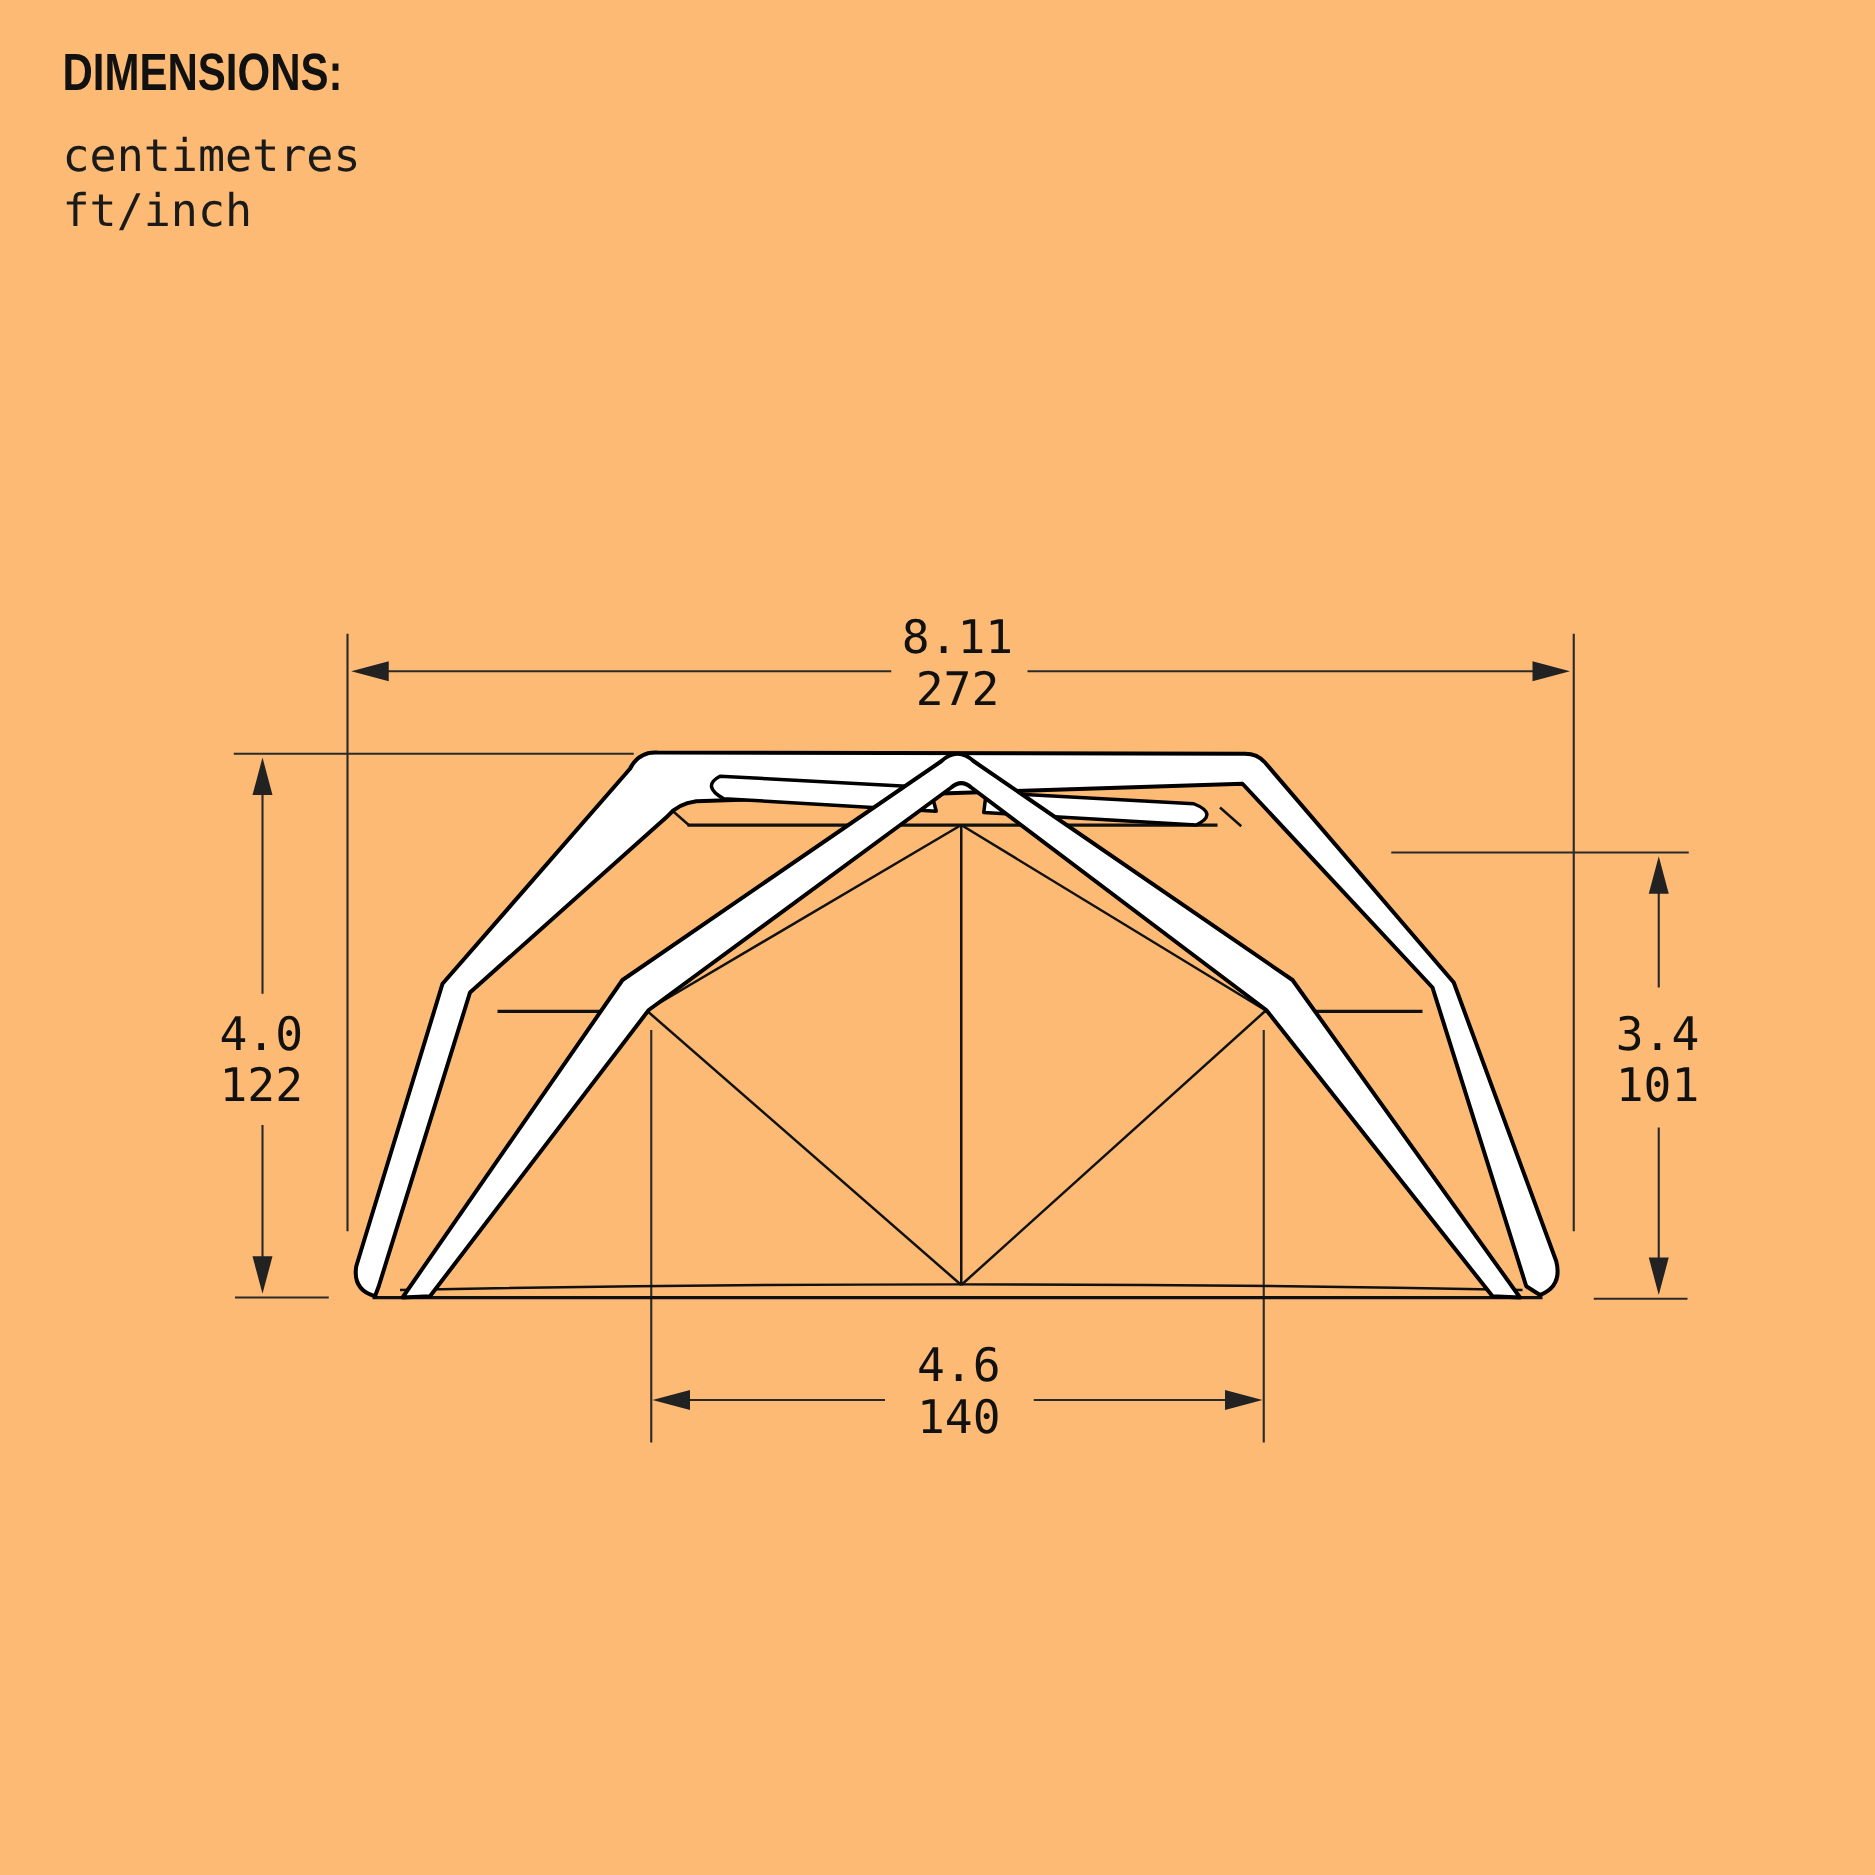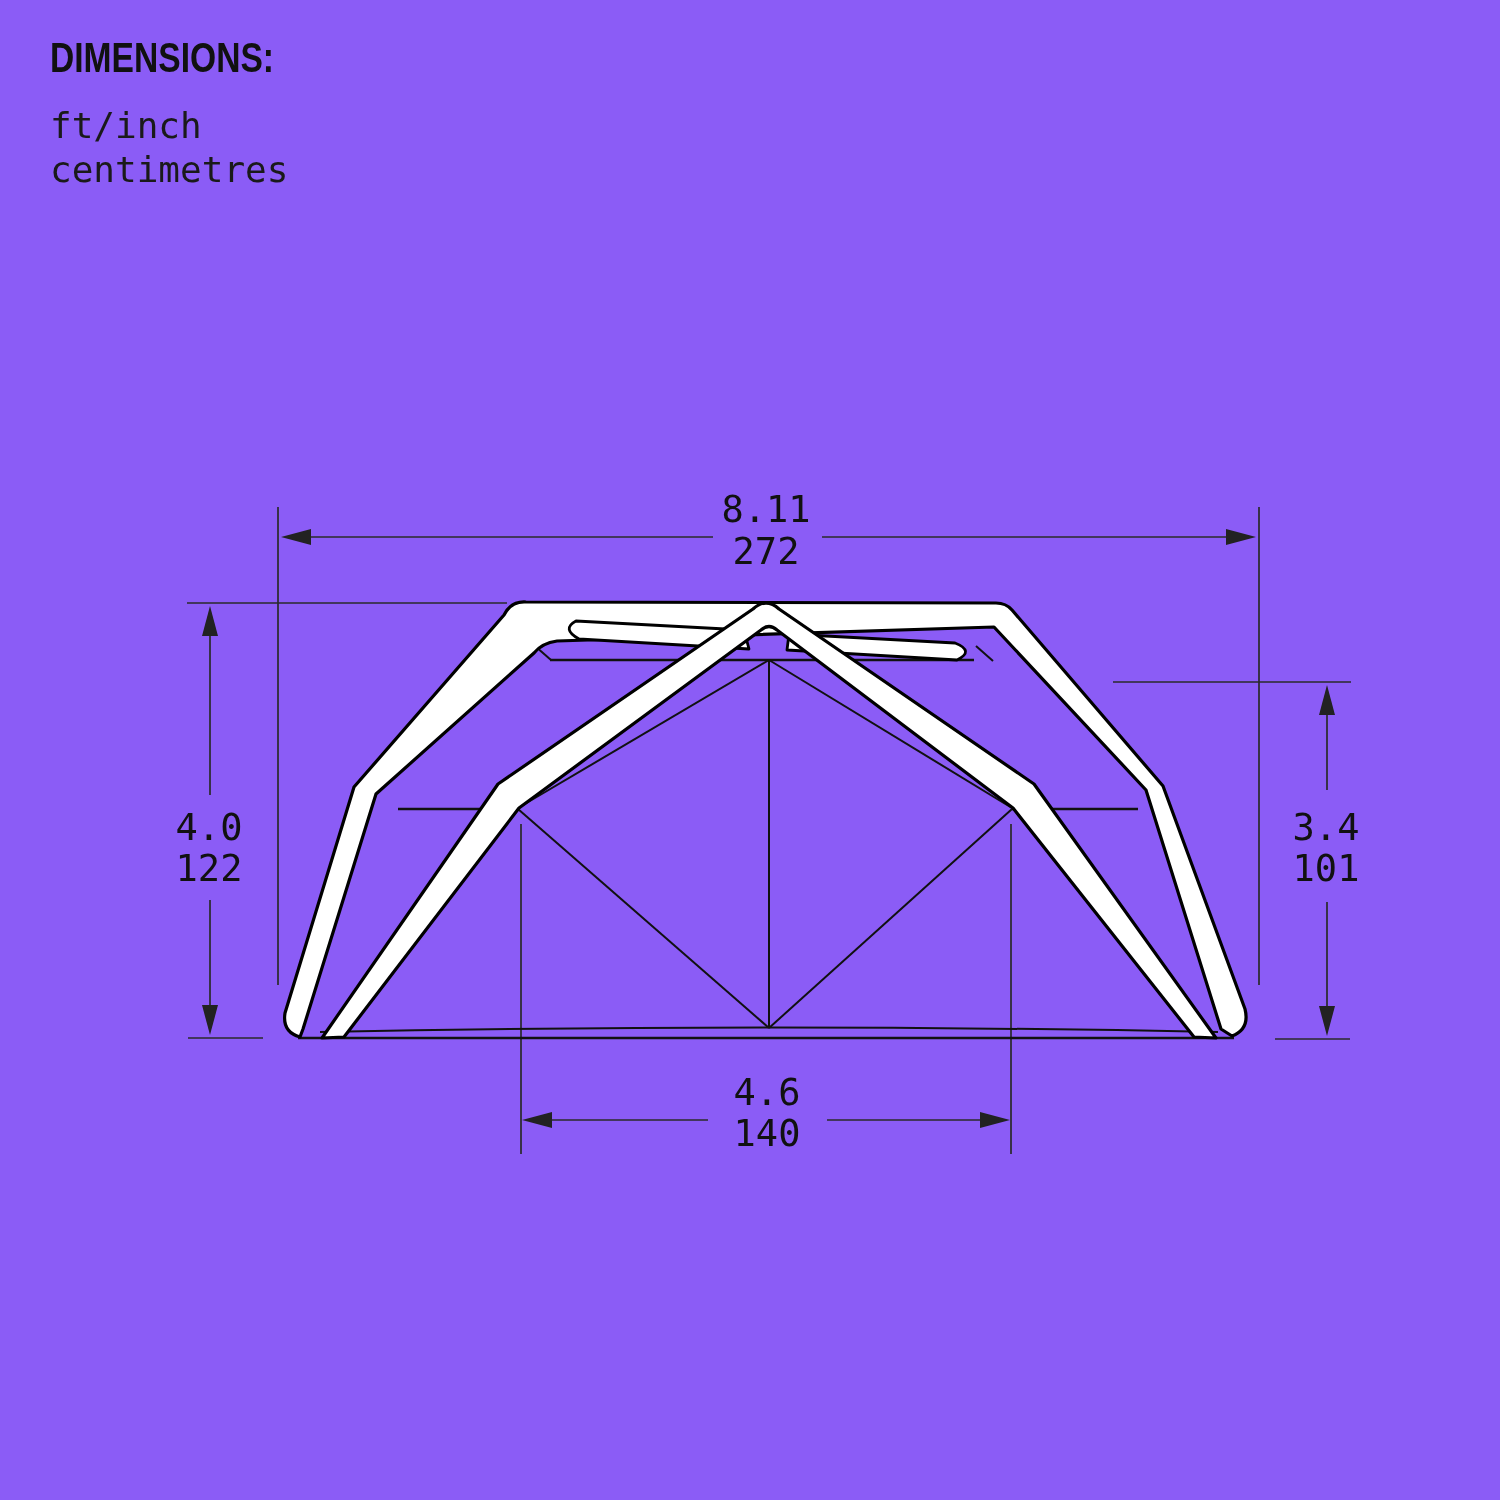--- a/index.html
+++ b/index.html
@@ -1,19 +1,19 @@
 <!DOCTYPE html>
 <html><head>
 <meta charset="utf-8">
 <style>
   html,body{margin:0;padding:0;background:#ffffff;}
   .page{
     position:relative;
     width:1500px;height:1500px;
-    background:#8b5cf6;
+    background:#fdba74;
     overflow:hidden;
     font-family:"DejaVu Sans Mono", monospace;
   }
   .header{position:absolute;left:50px;top:34px;color:#111;}
   .header h1{
     margin:0 0 22px 0;
     font-family:"Liberation Sans", sans-serif;
     font-weight:700;
     font-size:42px;
     letter-spacing:0px;
@@ -43,22 +43,22 @@
     text-anchor:middle;
   }
 </style>
 </head>
 <body>
 
 <div class="page">
 
   <div class="header">
     <h1>DIMENSIONS:</h1>
+    <div class="unit">centimetres</div>
     <div class="unit">ft/inch</div>
-    <div class="unit">centimetres</div>
   </div>
 
   <svg width="1500" height="1500" viewBox="0 0 1500 1500">
 
     <g>
 
       <line class="thin" x1="278" y1="507" x2="278" y2="985"></line>
       <line class="thin" x1="1259" y1="507" x2="1259" y2="985"></line>
       <line class="thin" x1="308" y1="537" x2="713" y2="537"></line>
       <line class="thin" x1="822" y1="537" x2="1228" y2="537"></line>

